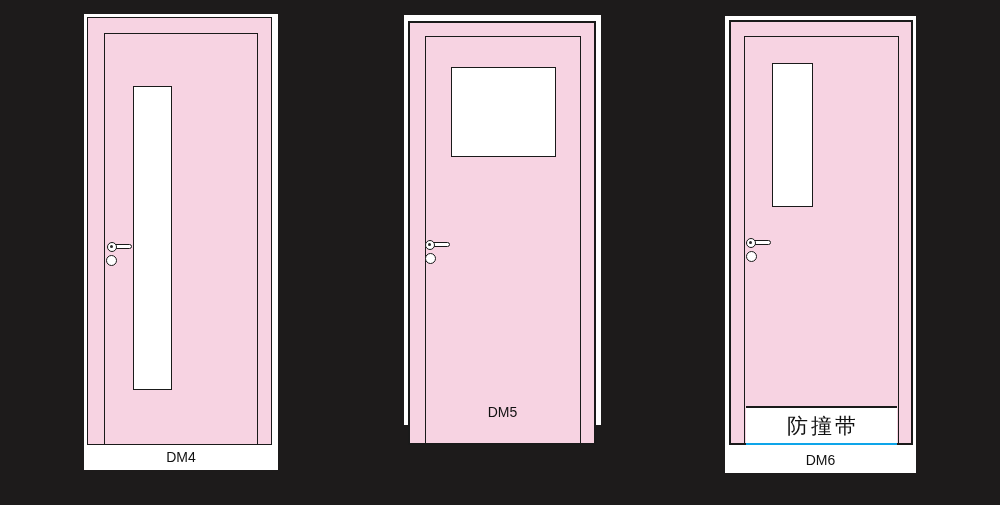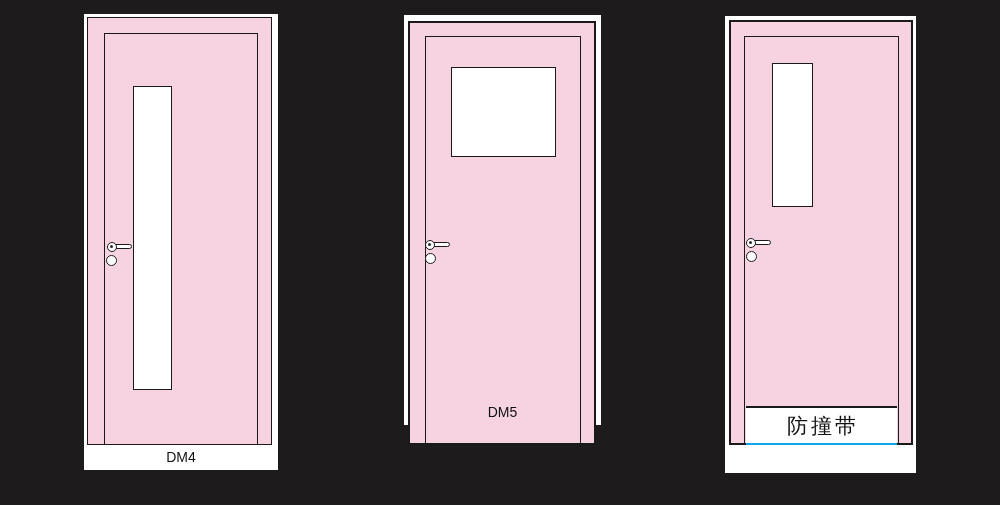--- a/index.html
+++ b/index.html
@@ -145,13 +145,14 @@
 </div>
 
 <div class="door-card card-dm6">
   <div class="door-frame"></div>
   <div class="door-leaf"></div>
   <div class="glass-panel"></div>
   <div class="handle-lever"></div>
   <div class="handle-ring"></div>
   <div class="lock-cylinder"></div>
   <div class="bumper-band">防撞带</div>
+  <div class="door-label">DM6</div>
 </div>
 
 </body></html>

